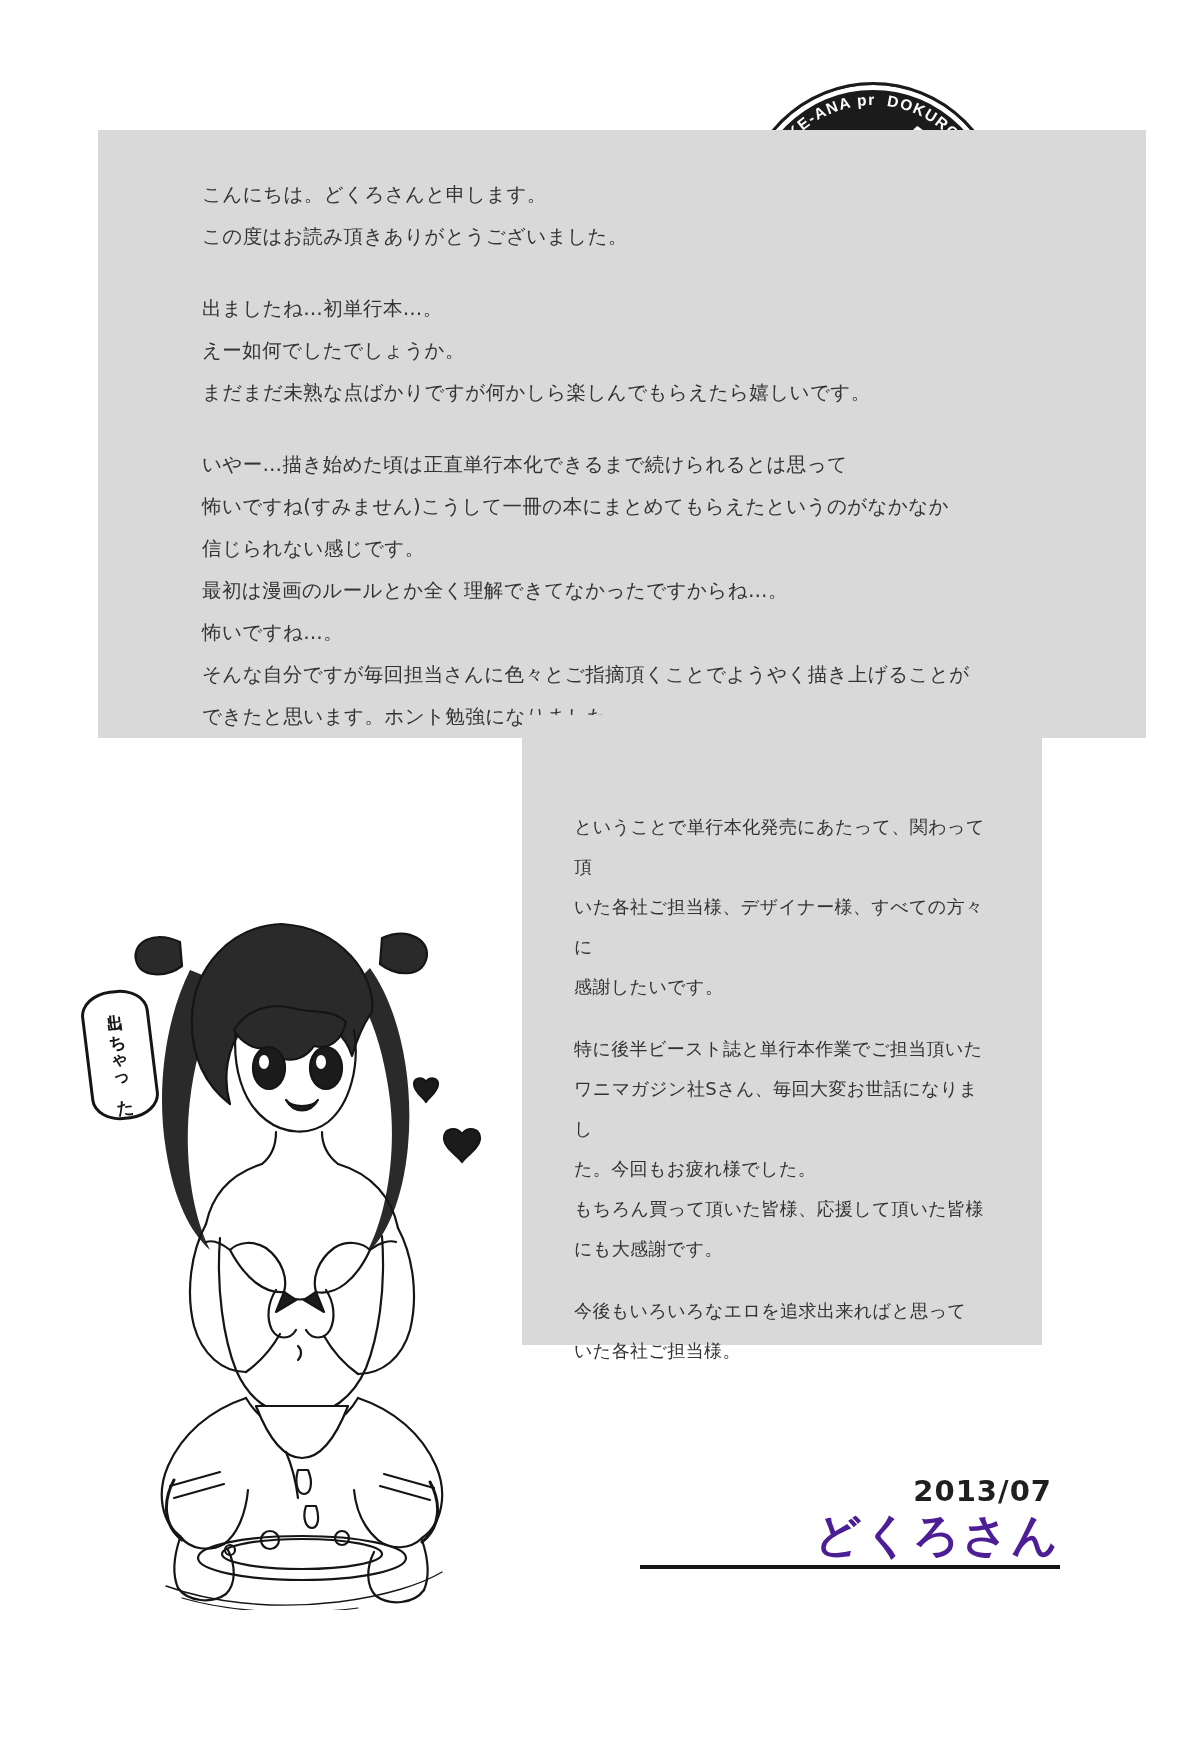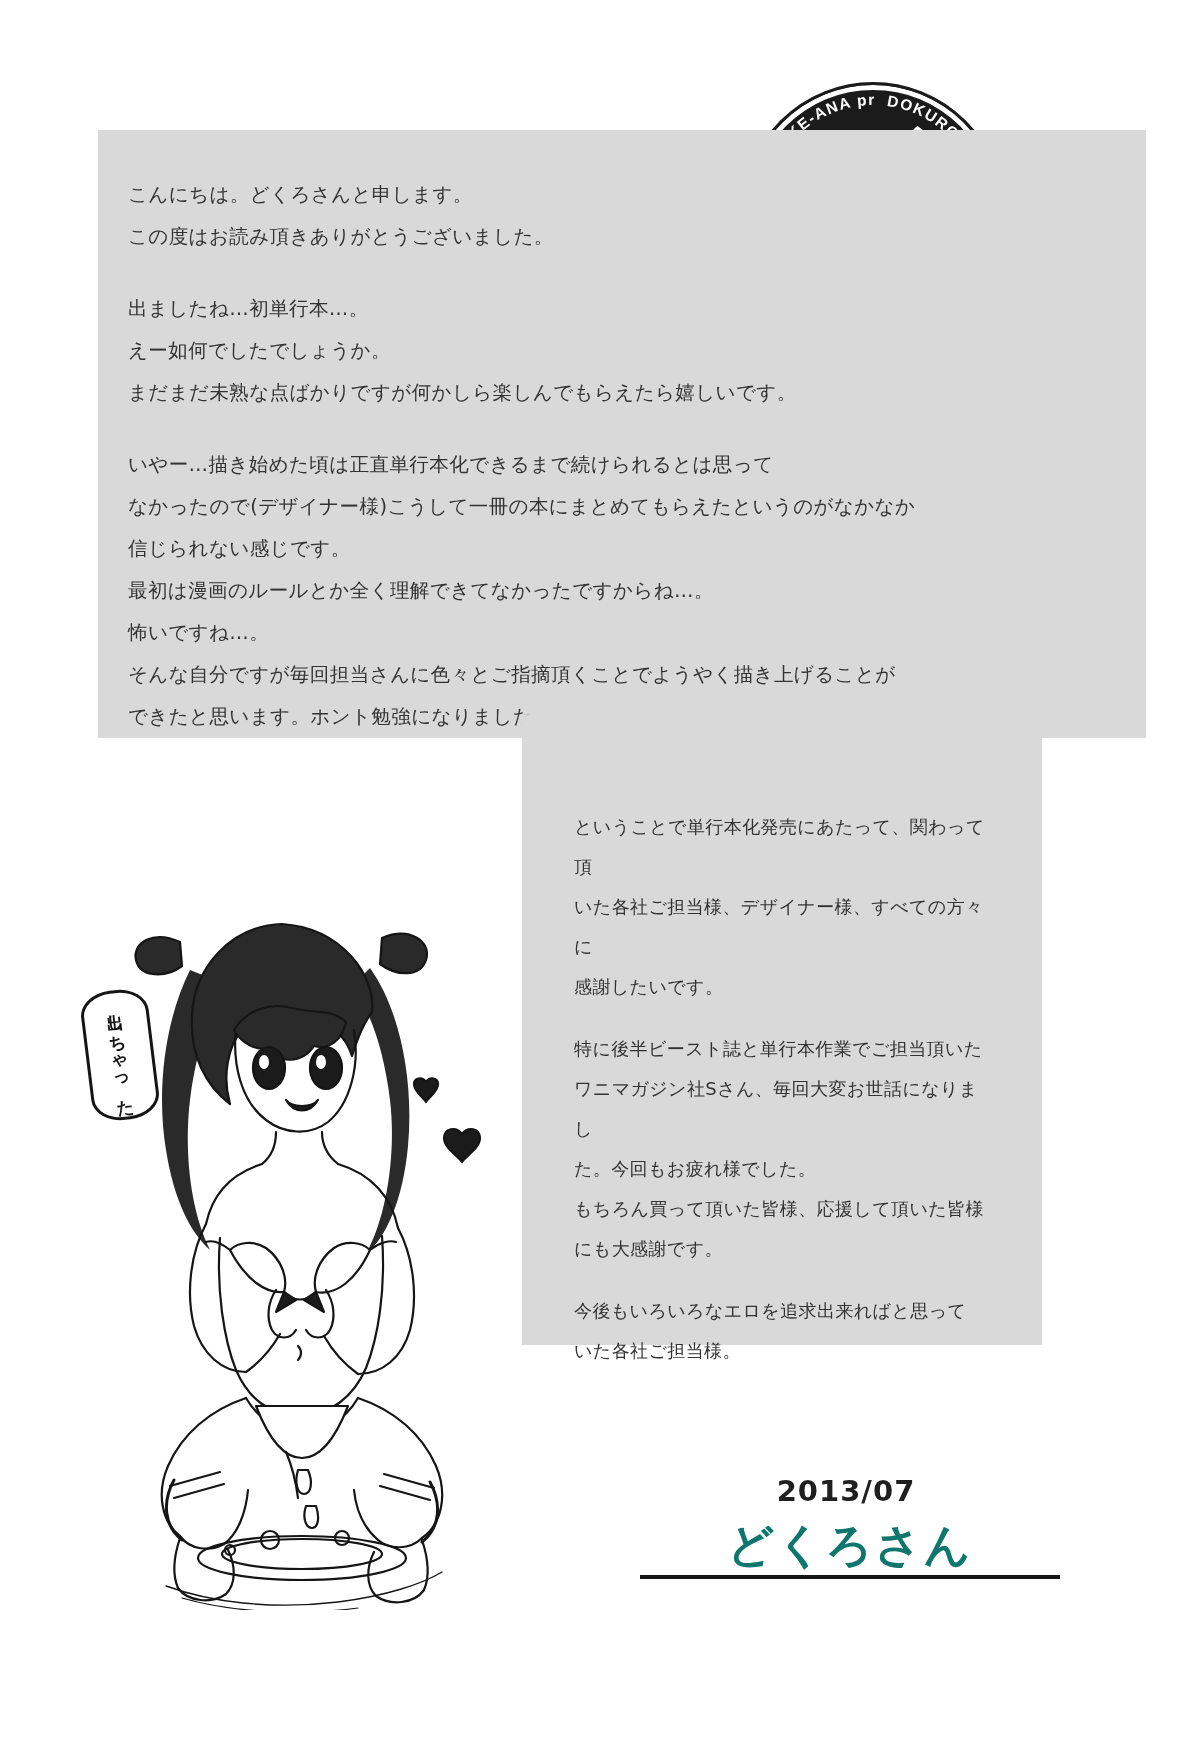--- a/index.html
+++ b/index.html
@@ -75,21 +75,21 @@
     line-height: 42px;
     letter-spacing: 0.4px;
     font-family: "DejaVu Sans", "Liberation Sans", sans-serif;
     box-sizing: border-box;
   }
   #panel-top {
     left: 98px;
     top: 130px;
     width: 1048px;
     height: 608px;
-    padding: 44px 60px 0 30px;
+    padding: 44px 60px 0 104px;
     clip-path: polygon(0 0, 100% 0, 100% 100%, 0 100%);
   }
   #panel-top .p { margin: 0 0 0 0; }
   #panel-top .gap { height: 30px; }
 
   #panel-bottom {
     left: 522px;
     top: 715px;
     width: 520px;
     height: 630px;
@@ -98,38 +98,38 @@
     line-height: 40px;
   }
   #panel-bottom .gap { height: 22px; }
 
   
   #signature {
     position: absolute;
     left: 640px;
     top: 1474px;
     width: 420px;
-    text-align: center;
+    text-align: right;
   }
   #sig-date {
     font-family: "DejaVu Sans", sans-serif;
     font-size: 29px;
     font-weight: bold;
     color: #1f1f1f;
     letter-spacing: 1px;
     margin-right: 8px;
   }
   #sig-name {
     font-family: "DejaVu Sans", sans-serif;
     font-size: 46px;
     font-weight: bold;
-    color: #0f766e;
+    color: #4c1d95;
     letter-spacing: 2px;
     line-height: 1.1;
-    margin-top: 12px;
+    margin-top: 2px;
   }
   #sig-rule {
     height: 4px;
     background: #151515;
     margin-top: 4px;
     width: 100%;
   }
 
   
   #illustration {
@@ -199,21 +199,21 @@
 
 <div id="panel-top" class="panel">
   <div class="p">こんにちは。どくろさんと申します。</div>
   <div class="p">この度はお読み頂きありがとうございました。</div>
   <div class="gap"></div>
   <div class="p">出ましたね…初単行本…。</div>
   <div class="p">えー如何でしたでしょうか。</div>
   <div class="p">まだまだ未熟な点ばかりですが何かしら楽しんでもらえたら嬉しいです。</div>
   <div class="gap"></div>
   <div class="p">いやー…描き始めた頃は正直単行本化できるまで続けられるとは思って</div>
-  <div class="p">なかったので(デザイナー様)こうして一冊の本にまとめてもらえたというのがなかなか</div>
+  <div class="p">怖いですね(すみません)こうして一冊の本にまとめてもらえたというのがなかなか</div>
   <div class="p">信じられない感じです。</div>
   <div class="p">最初は漫画のルールとか全く理解できてなかったですからね…。</div>
   <div class="p">怖いですね…。</div>
   <div class="p">そんな自分ですが毎回担当さんに色々とご指摘頂くことでようやく描き上げることが</div>
   <div class="p">できたと思います。ホント勉強になりました。</div>
   <div class="p">もちろん今でも勉強中ですが。</div>
 </div>
 
 <div id="panel-bottom" class="panel">
   <div class="p">ということで単行本化発売にあたって、関わって頂</div>

